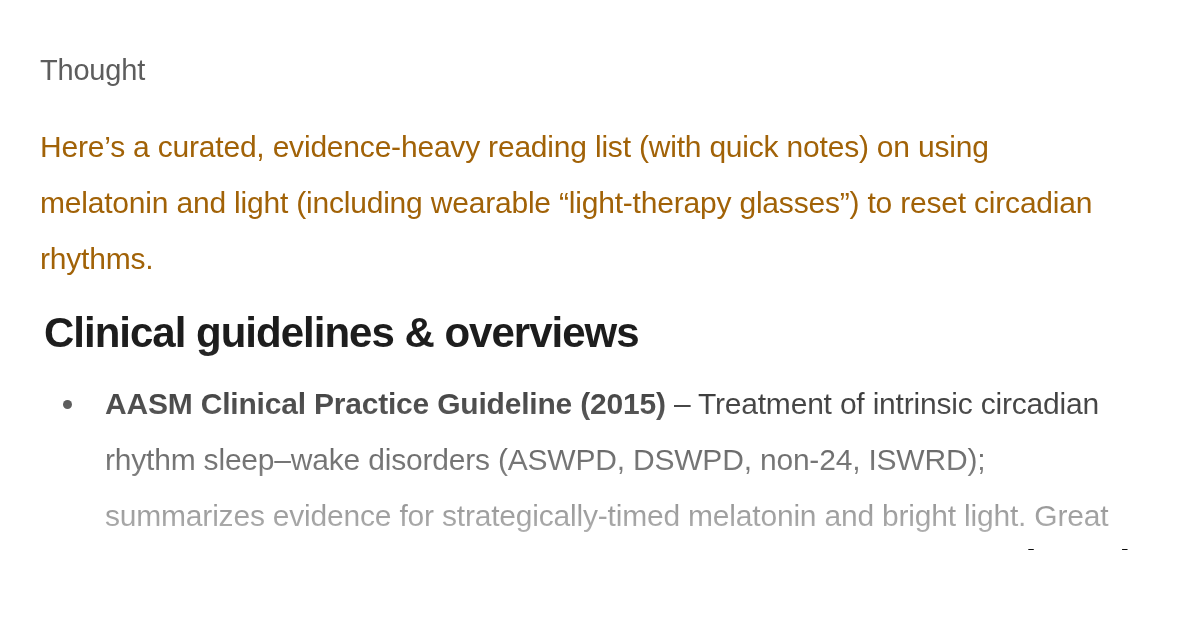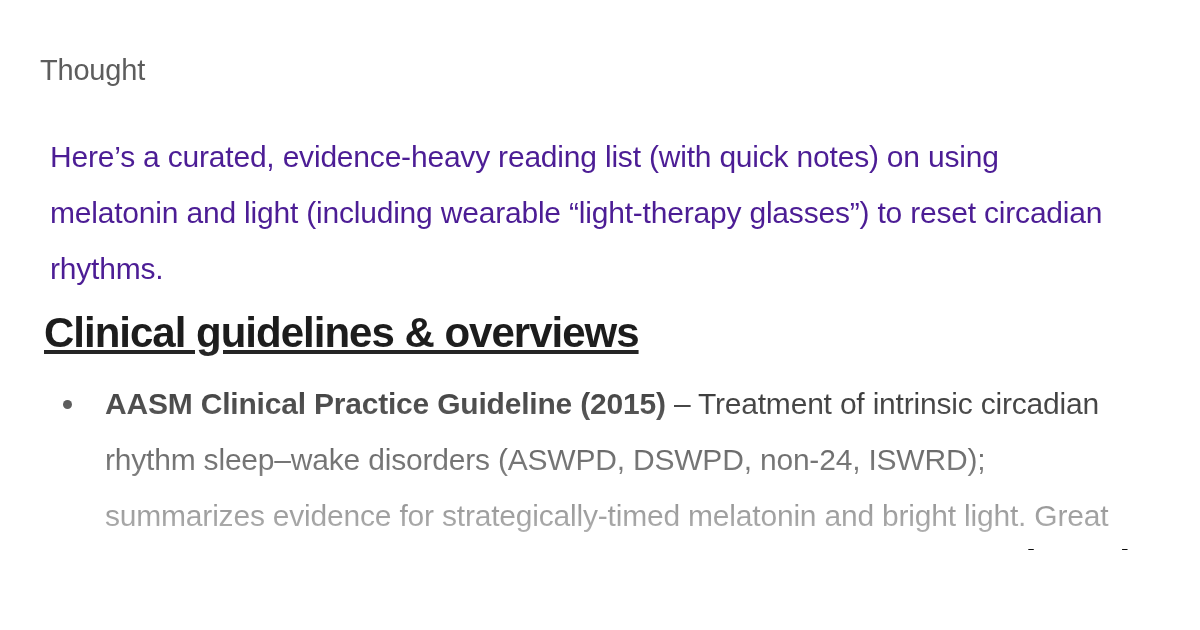--- a/index.html
+++ b/index.html
@@ -23,37 +23,36 @@
     font-size: 29px;
     line-height: 34px;
     color: #5d5d5d;
     letter-spacing: -0.2px;
   }
   .intro-text {
     position: absolute;
     left: 40px;
     top: 119px;
     width: 1080px;
-    margin: 10px;
+    margin: 0;
     font-size: 30px;
     line-height: 56px;
-    color: #4c1d95;
+    color: #a16207;
     letter-spacing: -0.2px;
   }
   .section-heading {
     position: absolute;
     left: 40px;
     top: 308px;
     margin: 4px;
     font-size: 42px;
     line-height: 1;
     font-weight: 700;
     color: #1c1c1c;
     letter-spacing: -1px;
-    text-decoration: underline;
   }
   .reading-list {
     position: absolute;
     left: 40px;
     top: 376px;
     width: 1090px;
     margin: 0;
     padding: 0;
     list-style: none;
     font-size: 30px;

